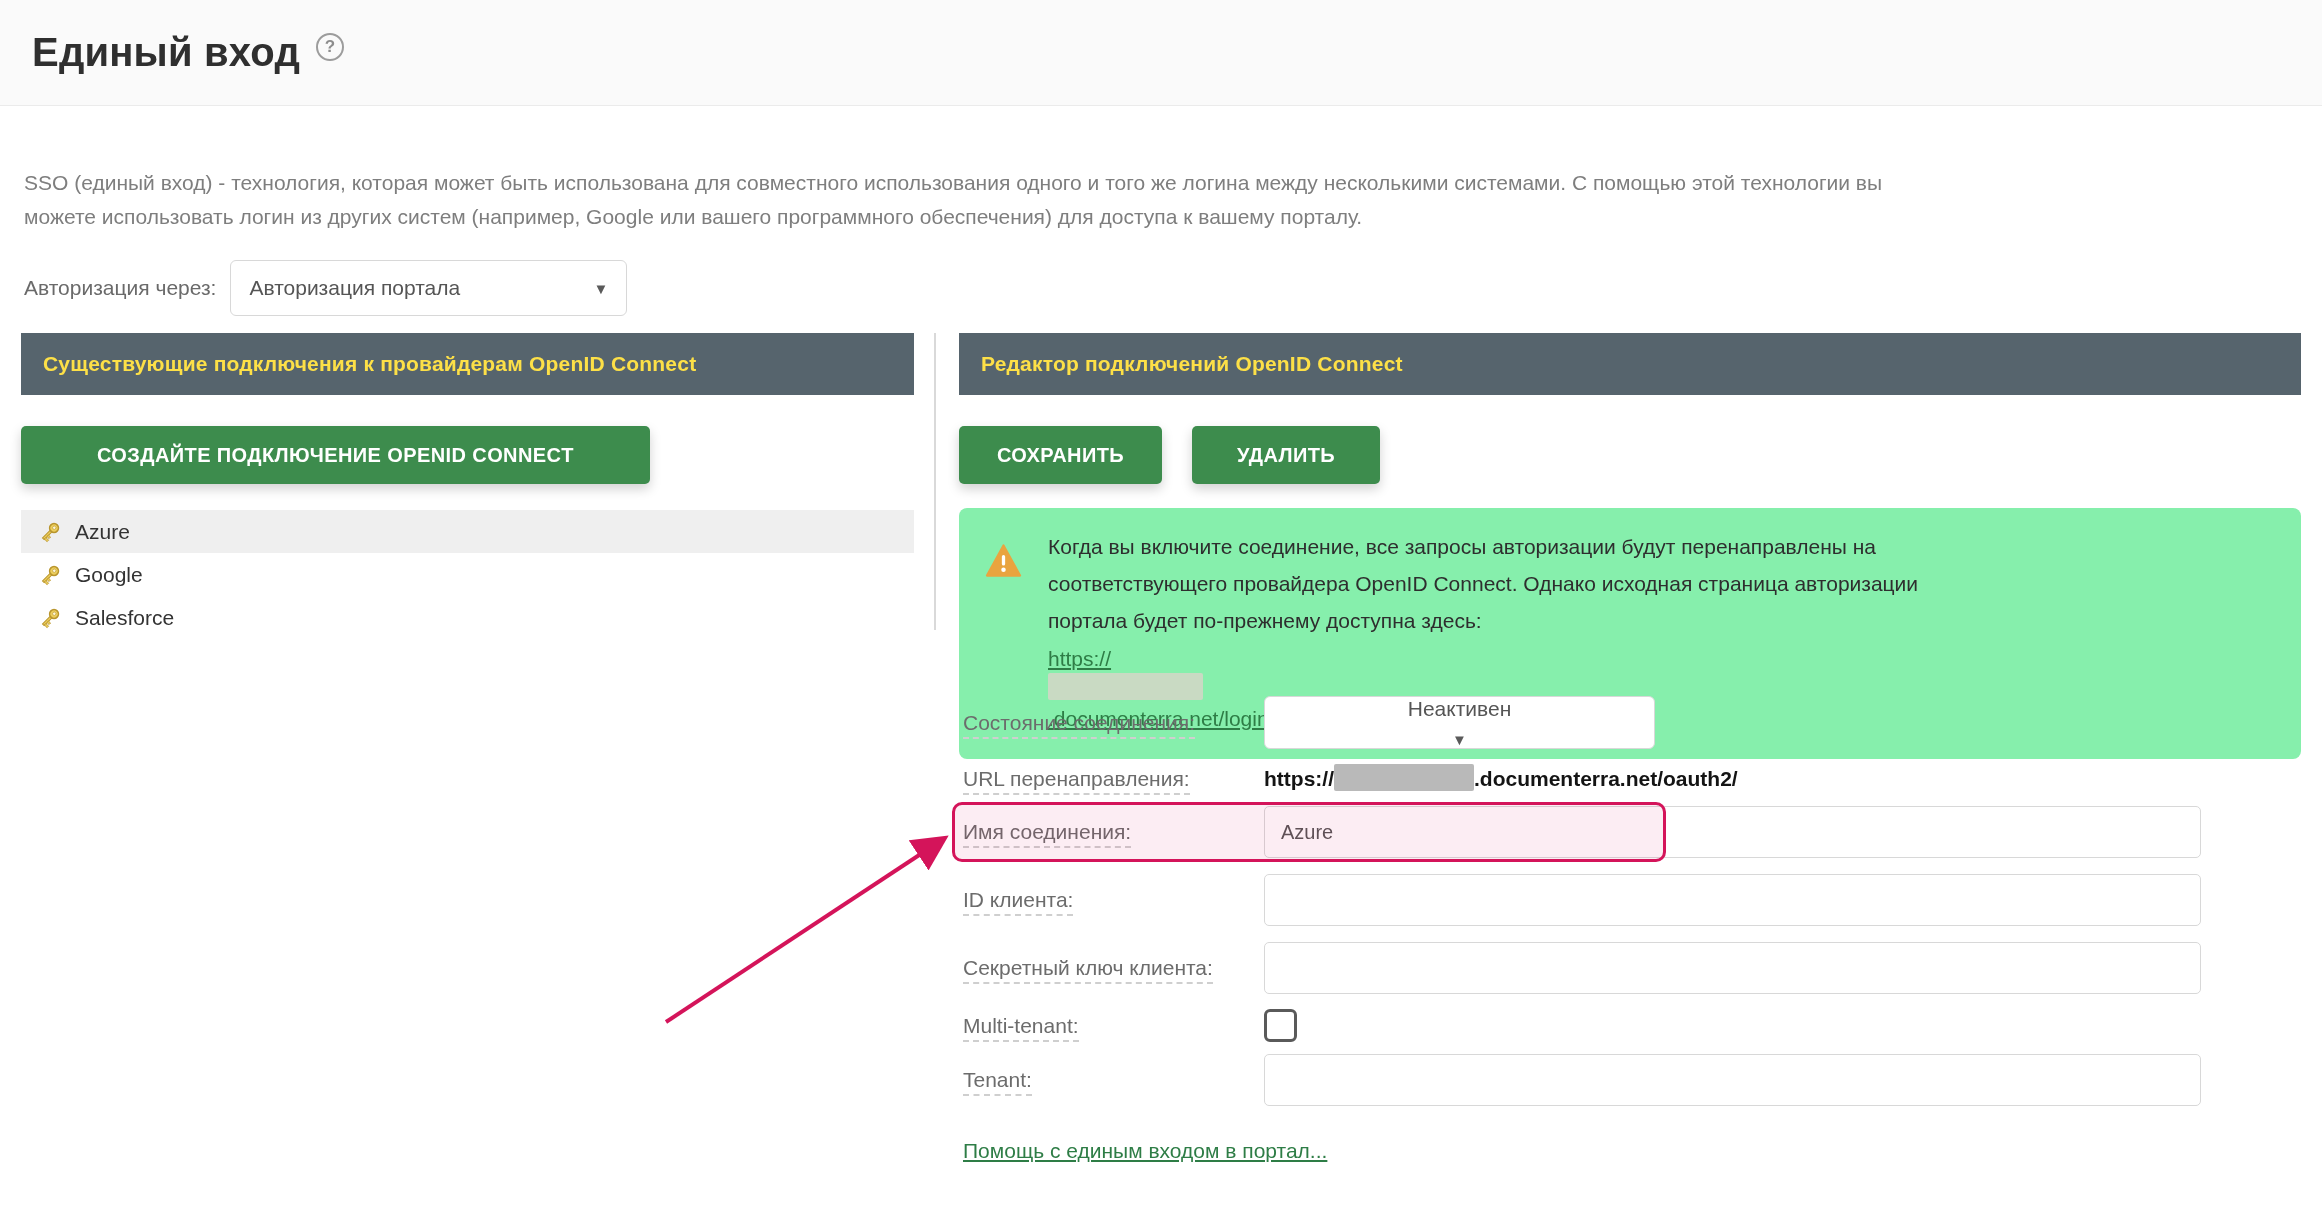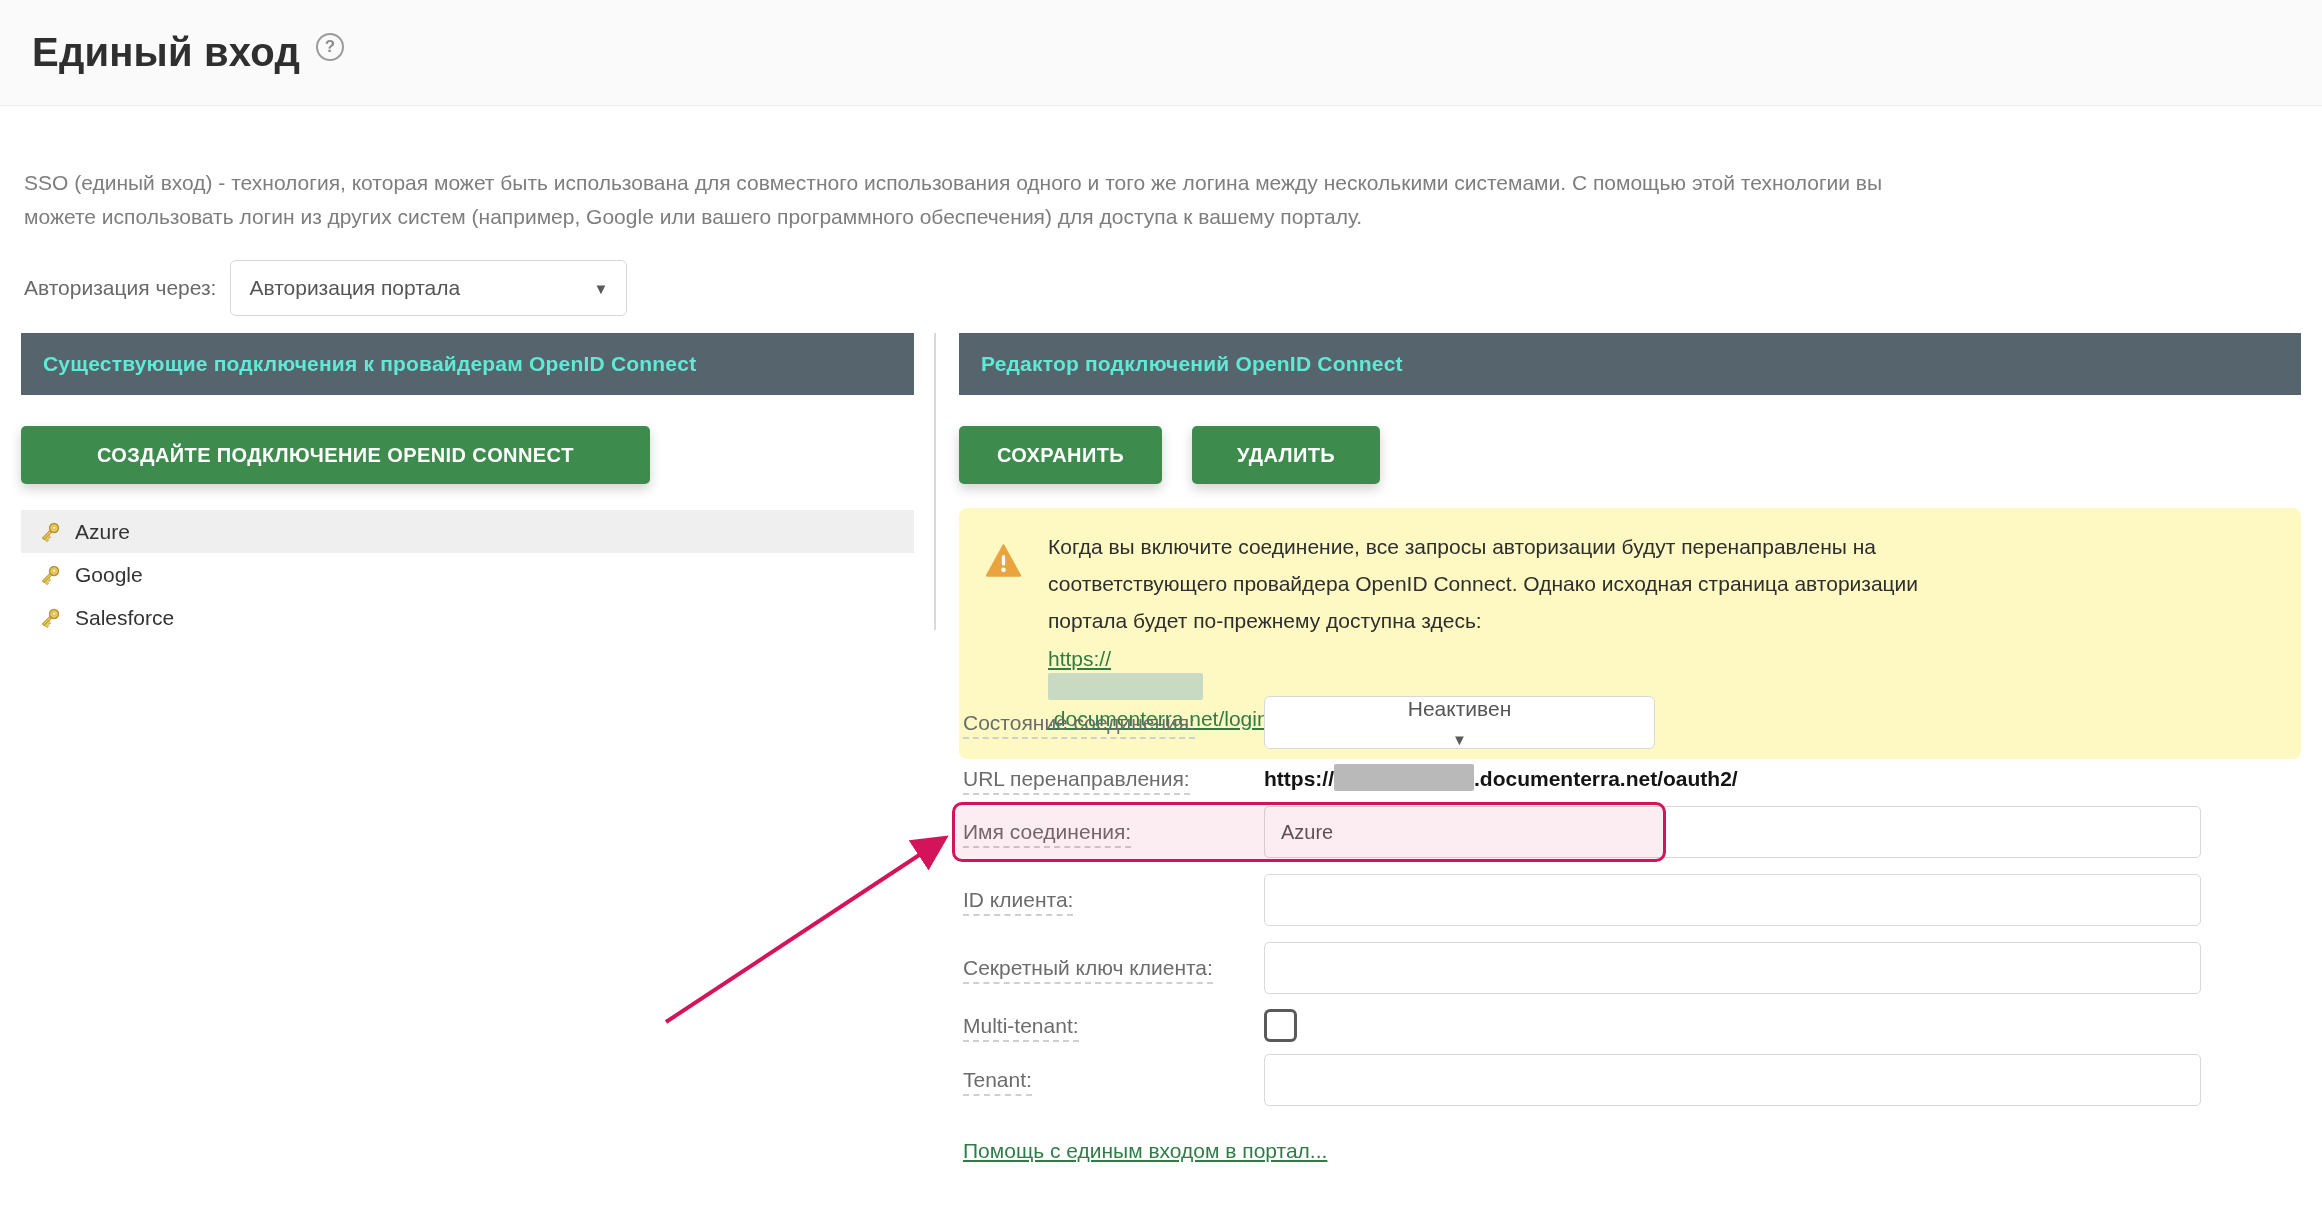--- a/index.html
+++ b/index.html
@@ -40,21 +40,21 @@
   .selectbox {
     display:flex; align-items:center; justify-content:space-between;
     background:#fff; border:1px solid #d8d8d8; border-radius:6px;
     padding:0 18px; color:#555; font-size:21px; cursor:pointer;
   }
   .selectbox .caret { font-size:15px; color:#5a5a5a; }
   .auth-select { width:397px; height:56px; }
 
   
   .panel-header {
-    height:62px; background:#56646d; color:#5eead4;
+    height:62px; background:#56646d; color:#fde047;
     font-size:21px; font-weight:bold; display:flex; align-items:center;
     padding-left:22px; letter-spacing:0.2px;
   }
   .left-panel  { position:absolute; left:21px;  top:333px; width:893px; }
   .right-panel { position:absolute; left:959px; top:333px; width:1342px; }
   .v-divider { position:absolute; left:934px; top:333px; width:2px; height:297px; background:#d9d9d9; }
 
   .green-btn {
     background:#3d8c4d; color:#fff; border:none; border-radius:5px;
     font-family:inherit; font-weight:bold; font-size:20px; letter-spacing:0.4px;
@@ -71,21 +71,21 @@
   .conn-item {
     display:flex; align-items:center; height:43px; padding-left:17px;
     font-size:21px; color:#333; cursor:pointer;
   }
   .conn-item.selected { background:#efefef; }
   .key-icon { width:24px; height:24px; margin-right:13px; flex:0 0 auto; }
 
   
   .warning-box {
     margin-top:24px; width:1342px; min-height:182px;
-    background:#fef9c3; border-radius:8px;
+    background:#86efac; border-radius:8px;
     display:flex; padding:20px 26px 22px 26px;
   }
   .warn-icon { width:37px; height:33px; margin-top:16px; margin-right:26px; flex:0 0 auto; }
   .warning-text { font-size:21px; color:#2e2e2e; line-height:37px; }
   .warning-text span { display:block; }
   .warn-link { color:#2e7d46; text-decoration:underline; font-size:21px; display:inline-block; margin-top:1px; }
   .redact {
     display:inline-block; vertical-align:middle; margin-top:-4px;
     border-radius:2px;
   }

